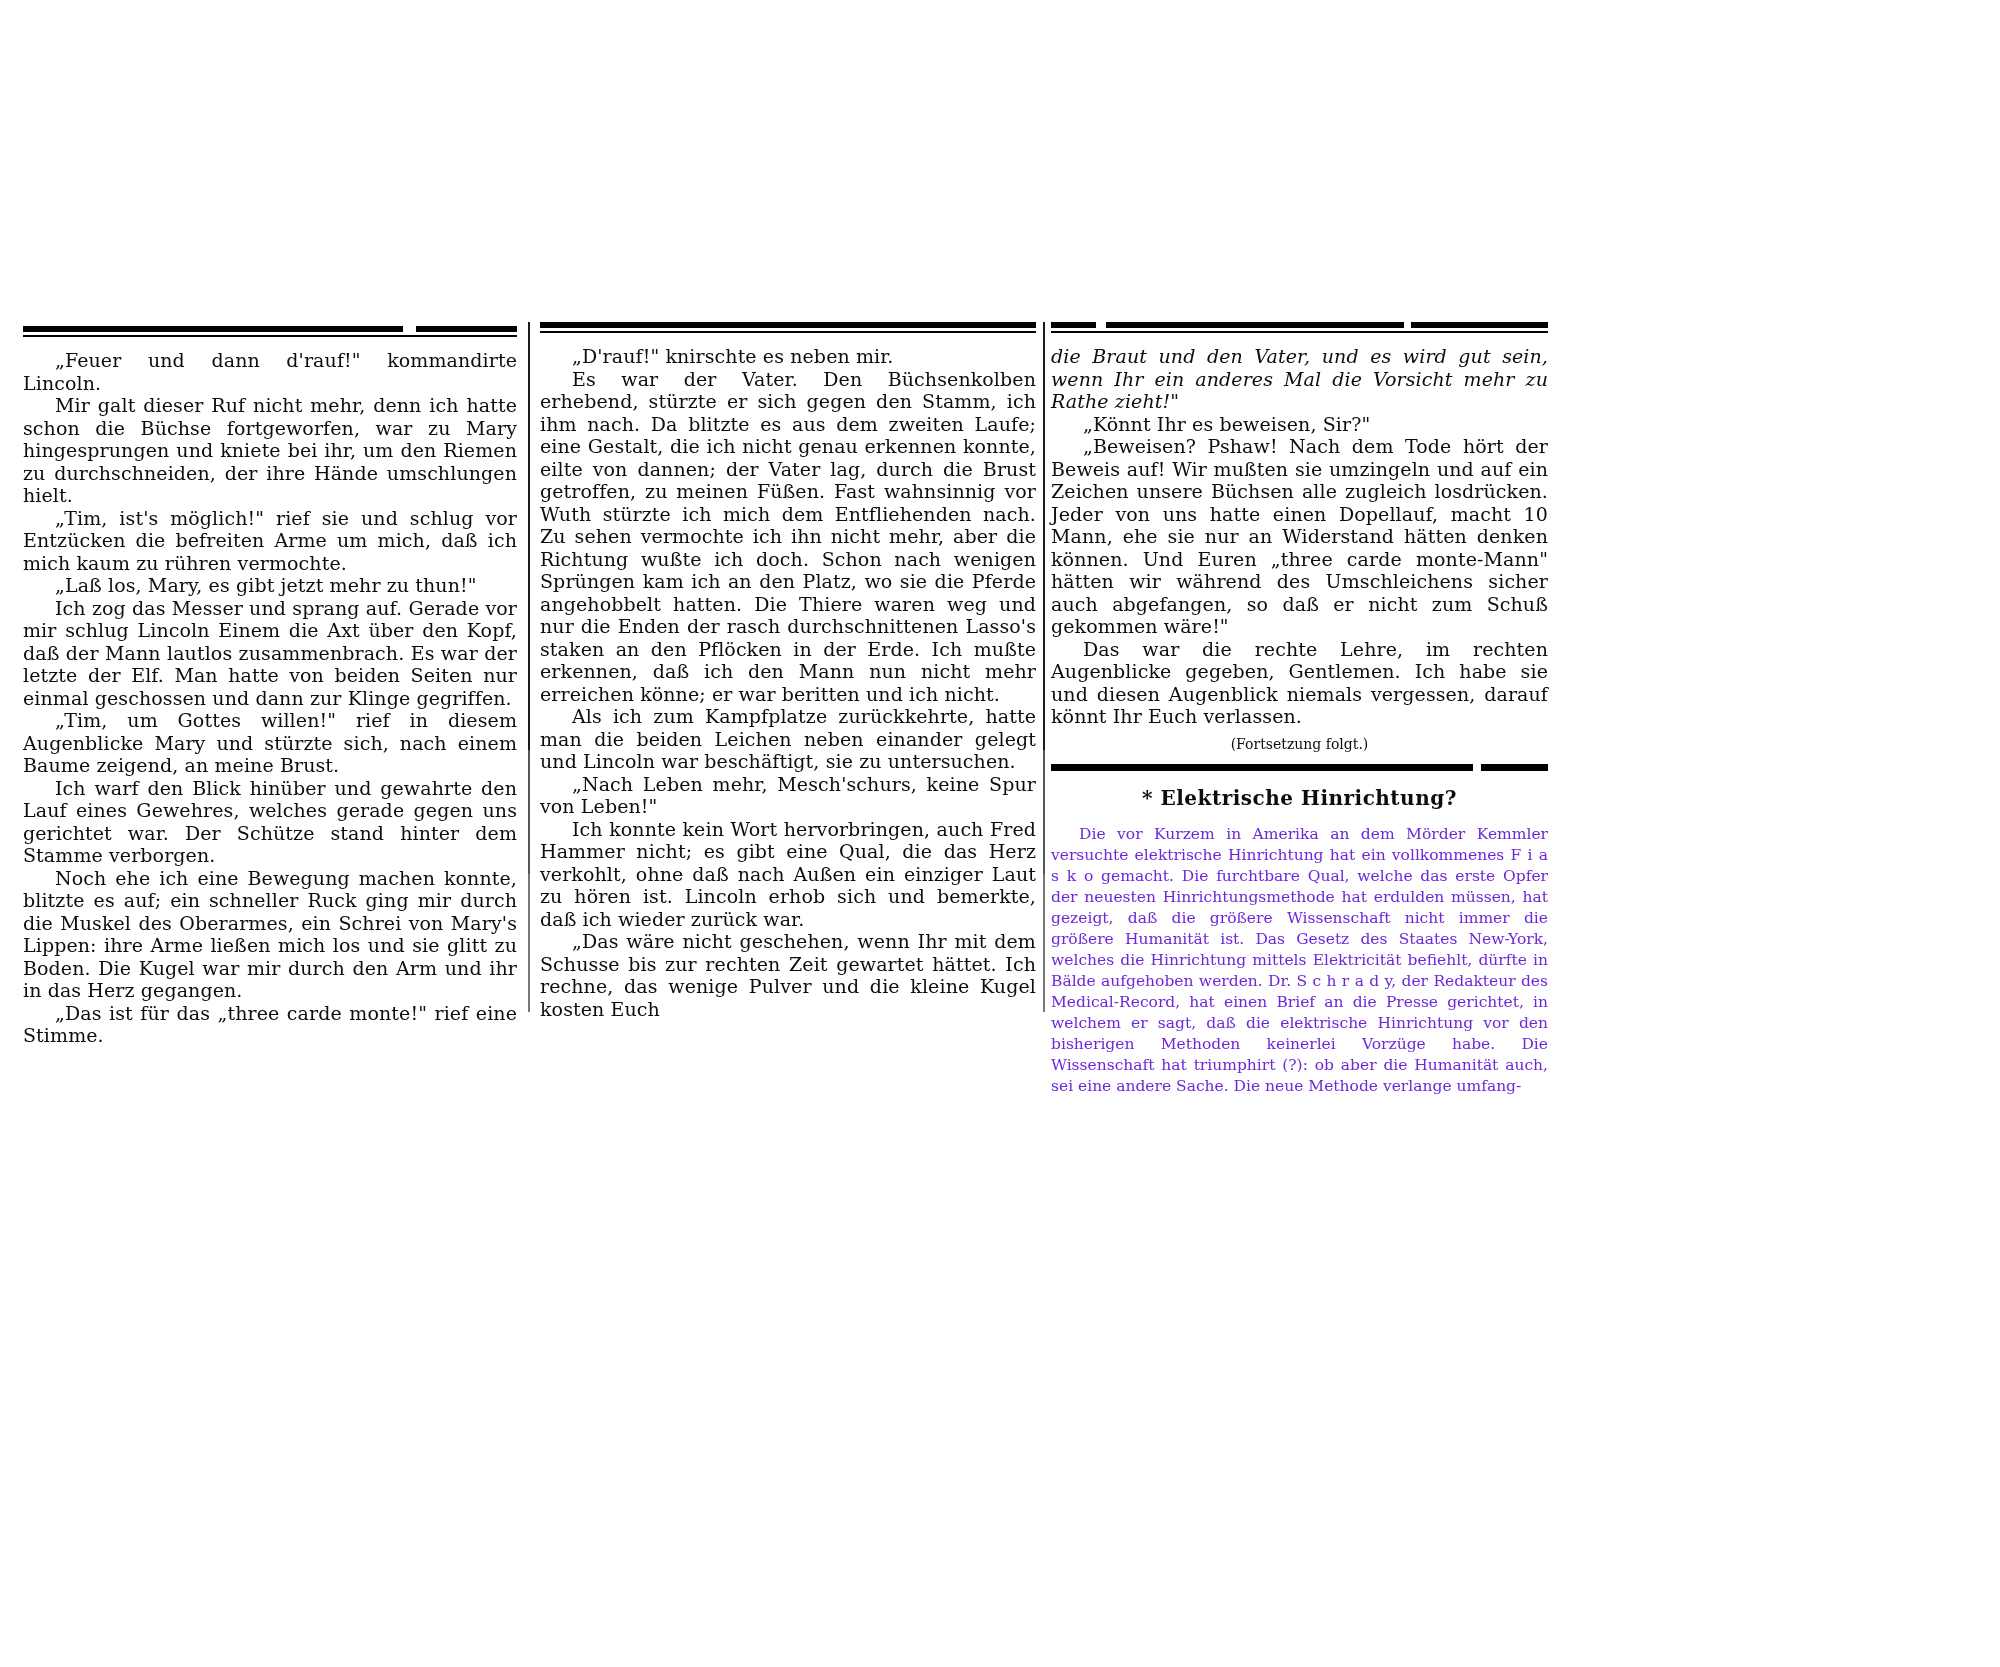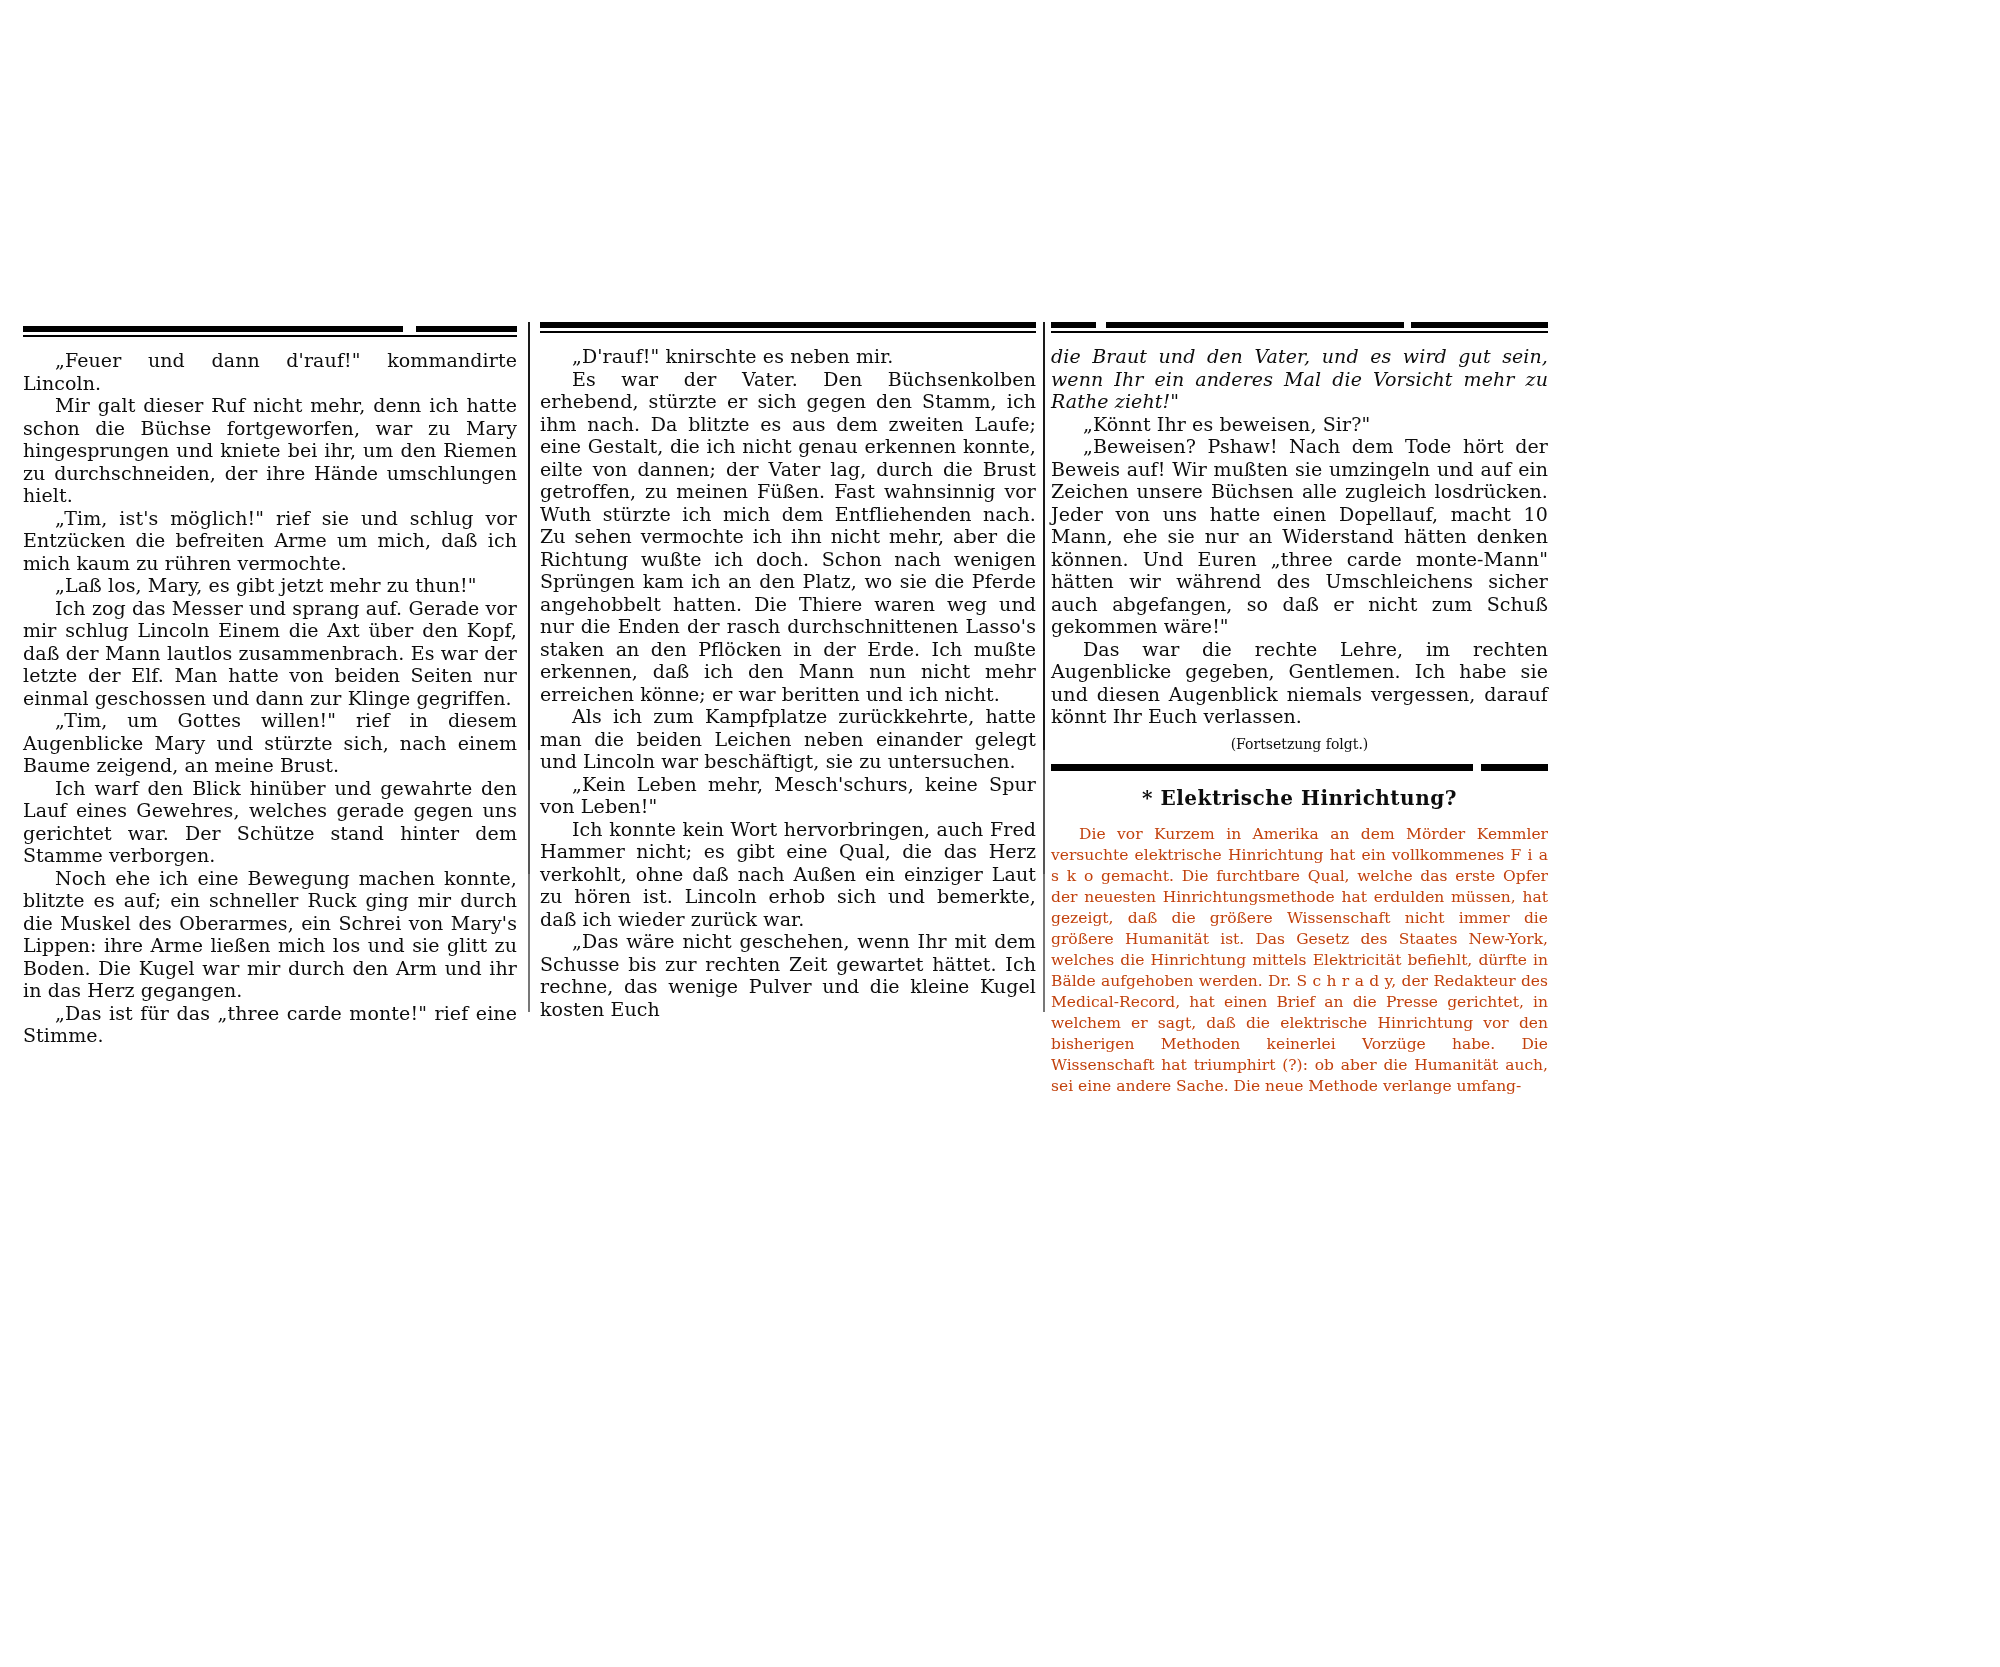--- a/index.html
+++ b/index.html
@@ -67,21 +67,21 @@
     text-align: center;
     text-indent: 0;
     letter-spacing: 0.5px;
   }
   .article-body {
     margin: 0;
     font-size: 15.5px;
     line-height: 21px;
     text-indent: 28px;
     text-align: justify;
-    color: #c2410c;
+    color: #6d28d9;
   }
 </style>
 </head>
 <body>
 
 <div class="sheet">
 
   <div class="vdivider" style="left:528px;"></div>
   <div class="vdivider" style="left:1043px;"></div>
 
@@ -102,21 +102,21 @@
   </section>
 
   <section class="column" style="left:540px; top:322px; width:496px;">
     <div class="headrule">
       <div class="bar"></div>
       <div class="hairline"></div>
     </div>
     <p class="para">„D'rauf!" knirschte es neben mir.</p>
     <p class="para">Es war der Vater. Den Büchsenkolben erhebend, stürzte er sich gegen den Stamm, ich ihm nach. Da blitzte es aus dem zweiten Laufe; eine Gestalt, die ich nicht genau erkennen konnte, eilte von dannen; der Vater lag, durch die Brust getroffen, zu meinen Füßen. Fast wahnsinnig vor Wuth stürzte ich mich dem Entfliehenden nach. Zu sehen vermochte ich ihn nicht mehr, aber die Richtung wußte ich doch. Schon nach wenigen Sprüngen kam ich an den Platz, wo sie die Pferde angehobbelt hatten. Die Thiere waren weg und nur die Enden der rasch durchschnittenen Lasso's staken an den Pflöcken in der Erde. Ich mußte erkennen, daß ich den Mann nun nicht mehr erreichen könne; er war beritten und ich nicht.</p>
     <p class="para">Als ich zum Kampfplatze zurückkehrte, hatte man die beiden Leichen neben einander gelegt und Lincoln war beschäftigt, sie zu untersuchen.</p>
-    <p class="para">„Kein Leben mehr, Mesch'schurs, keine Spur von Leben!"</p>
+    <p class="para">„Nach Leben mehr, Mesch'schurs, keine Spur von Leben!"</p>
     <p class="para">Ich konnte kein Wort hervorbringen, auch Fred Hammer nicht; es gibt eine Qual, die das Herz verkohlt, ohne daß nach Außen ein einziger Laut zu hören ist. Lincoln erhob sich und bemerkte, daß ich wieder zurück war.</p>
     <p class="para">„Das wäre nicht geschehen, wenn Ihr mit dem Schusse bis zur rechten Zeit gewartet hättet. Ich rechne, das wenige Pulver und die kleine Kugel kosten Euch</p>
   </section>
 
   <section class="column" style="left:1051px; top:322px; width:497px;">
     <div class="headrule headrule-segmented">
       <div class="bar"></div>
       <div class="hairline"></div>
     </div>
     <p class="para no-indent">die Braut und den Vater, und es wird gut sein, wenn Ihr ein anderes Mal die Vorsicht mehr zu Rathe zieht!"</p>

